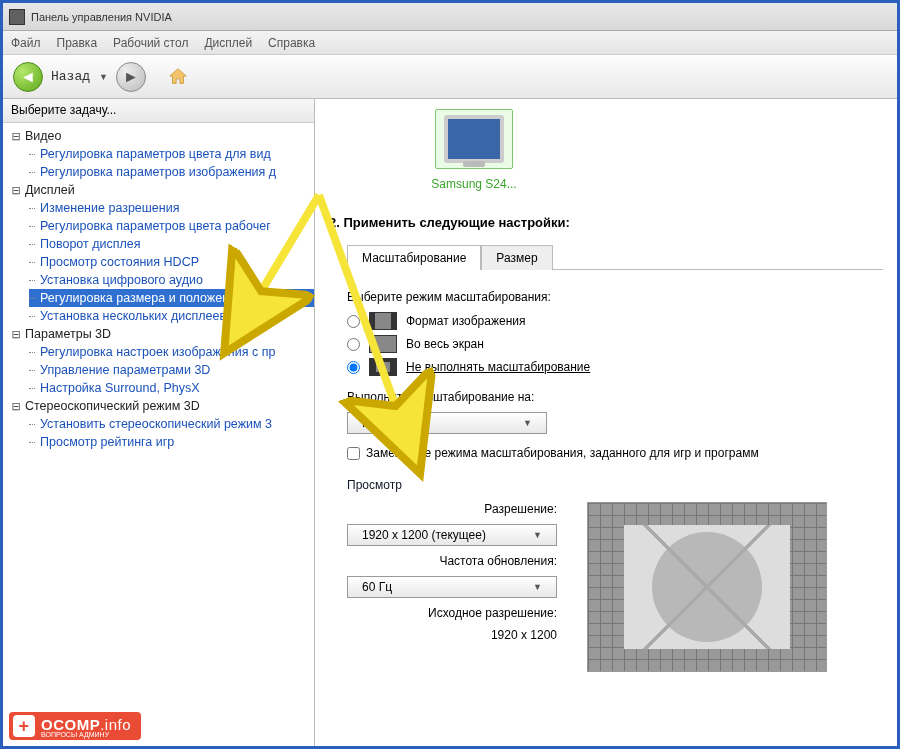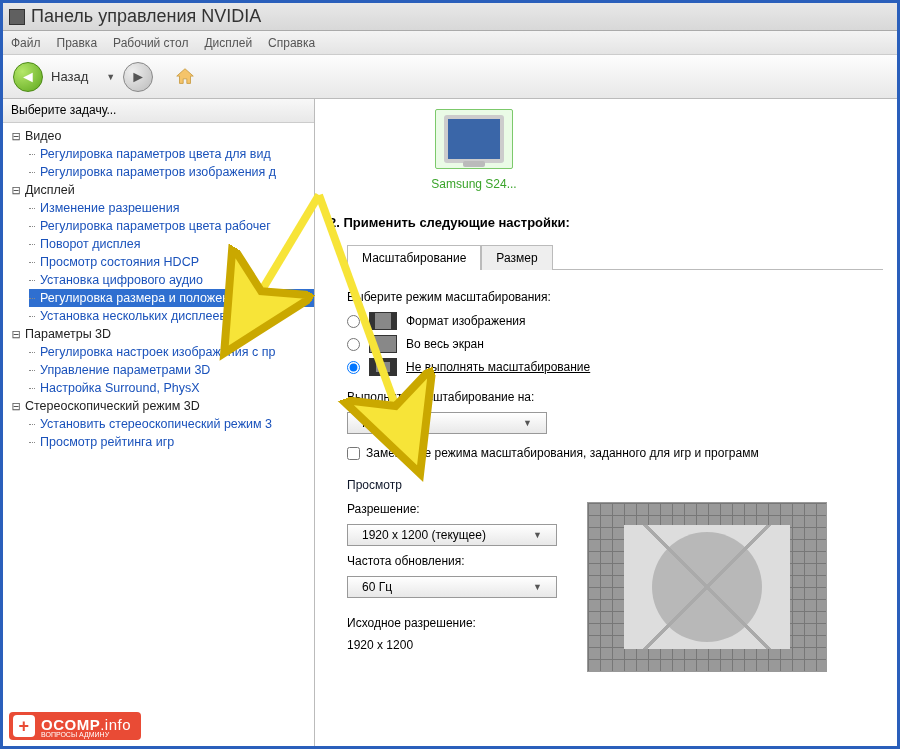--- a/index.html
+++ b/index.html
@@ -18,21 +18,21 @@
   background: linear-gradient(#e8e8e8, #d8d8d8);
   border-bottom: 1px solid #aaa;
   display: flex;
   align-items: center;
   padding: 0 6px;
   gap: 6px;
 }
 .titlebar .icon {
   width: 16px; height: 16px; background: #606060; border: 1px solid #333;
 }
-.titlebar .title { font-size: 18px; color: #333; }
+.titlebar .title { font-size: 11px; color: #333; }
 .menubar {
   height: 24px;
   background: linear-gradient(#f4f4f4, #e4e4e4);
   border-bottom: 1px solid #ccc;
   display: flex;
   align-items: center;
   padding: 0 8px;
   gap: 16px;
 }
 .menubar span { color: #555; cursor: default; }
@@ -46,21 +46,21 @@
   gap: 8px;
 }
 .nav-btn {
   width: 30px; height: 30px; border-radius: 50%;
   background: radial-gradient(circle at 30% 30%, #b5e86a, #5ea71d);
   border: 1px solid #4d8a17;
   display: flex; align-items: center; justify-content: center;
   color: #fff; font-size: 16px;
 }
 .nav-btn.gray { background: radial-gradient(circle at 30% 30%, #eee, #bbb); border-color:#888; color:#555;}
-.nav-label { font-size: 13px; color:#333; margin-right: 10px;}
+.nav-label { font-size: 13px; color:#333; margin-right: 1px; font-family: Liberation Mono, monospace;}
 .dropdown-arrow { color:#555; font-size:9px;}
 .home-btn { width: 28px; height: 26px; display:flex; align-items:center; justify-content:center; margin-left: 10px;}
 .home-btn svg { width:22px; height:22px;}
 .content { display:flex; height: calc(749px - 28px - 24px - 44px - 6px); border-radius: 14px; }
 .sidebar {
   width: 312px;
   border-right: 1px solid #bbb;
   background:#fff;
   display:flex; flex-direction:column;
 }
@@ -96,21 +96,21 @@
 .mini-icon.aspect{background:linear-gradient(90deg,#333 0 20%,#888 20% 80%,#333 80% 100%);}
 .mini-icon.full{background:#888;}
 .mini-icon.none{background:#333;}
 .mini-icon.none::after{content:"";position:absolute;inset:3px 6px;background:#888;}
 .radio-row .underline{text-decoration:underline;}
 .select-box{ width:200px; height:22px; border:1px solid #999; background:linear-gradient(#fff,#e8e8e8); display:flex; align-items:center; justify-content:space-between; padding:0 14px;}
 .select-box .arrow{font-size:9px;color:#555;}
 .checkbox-row{display:flex;align-items:flex-end;gap:6px; margin-top:12px;}
 .fieldset-label{color:#0f172a;margin:18px 0 10px 0;}
 .field-col{display:flex;gap:30px;}
-.col{display:flex;flex-direction:column;gap:8px;}
+.col{display:flex;flex-direction:column;gap:8px;text-align:right;}
 .preview-box{ width:240px; height:170px; background:#888; position:relative; border:1px solid #999;}
 .preview-grid{position:absolute;inset:0;background:
   linear-gradient(#777 1px,transparent 1px) 0 0/12px 12px,
   linear-gradient(90deg,#777 1px,transparent 1px) 0 0/12px 12px,#999;}
 .preview-center{position:absolute;inset:22px 36px;background:#ddd;display:flex;align-items:center;justify-content:center;}
 .preview-center .circ{position:absolute;width:110px;height:110px;border-radius:50%;background:rgba(180,180,180,.9);}
 .preview-center .diag{position:absolute;inset:0;}
 .preview-center .diag::before,.preview-center .diag::after{content:"";position:absolute;inset:0;background:linear-gradient(45deg,transparent 49%,#aaa 49% 51%,transparent 51%);}
 .preview-center .diag::after{background:linear-gradient(-45deg,transparent 49%,#aaa 49% 51%,transparent 51%);}
 .logo{ position:absolute; left:6px; bottom:6px; background:#e94b35; color:#fff; padding:4px 10px 2px 32px; border-radius:4px; font-weight:bold; font-size:15px; letter-spacing:.5px;}
@@ -270,21 +270,21 @@
           <div>Разрешение:</div>
           <div class="select-box" style="width:210px">
             <span>1920 x 1200 (текущее)</span>
               <span class="arrow">▼</span>
           </div>
           <div>Частота обновления:</div>
           <div class="select-box" style="width:210px">
             <span>60 Гц</span>
               <span class="arrow">▼</span>
           </div>
-          <div style="margin-top:10px">Исходное разрешение:</div>
+          <div style="">Исходное разрешение:</div>
           <div>1920 x 1200</div>
         </div>
         <div class="preview-box">
           <div class="preview-grid"></div>
           <div class="preview-center">
             <div class="circ"></div>
             <div class="diag"></div>
           </div>
         </div>
       </div>

